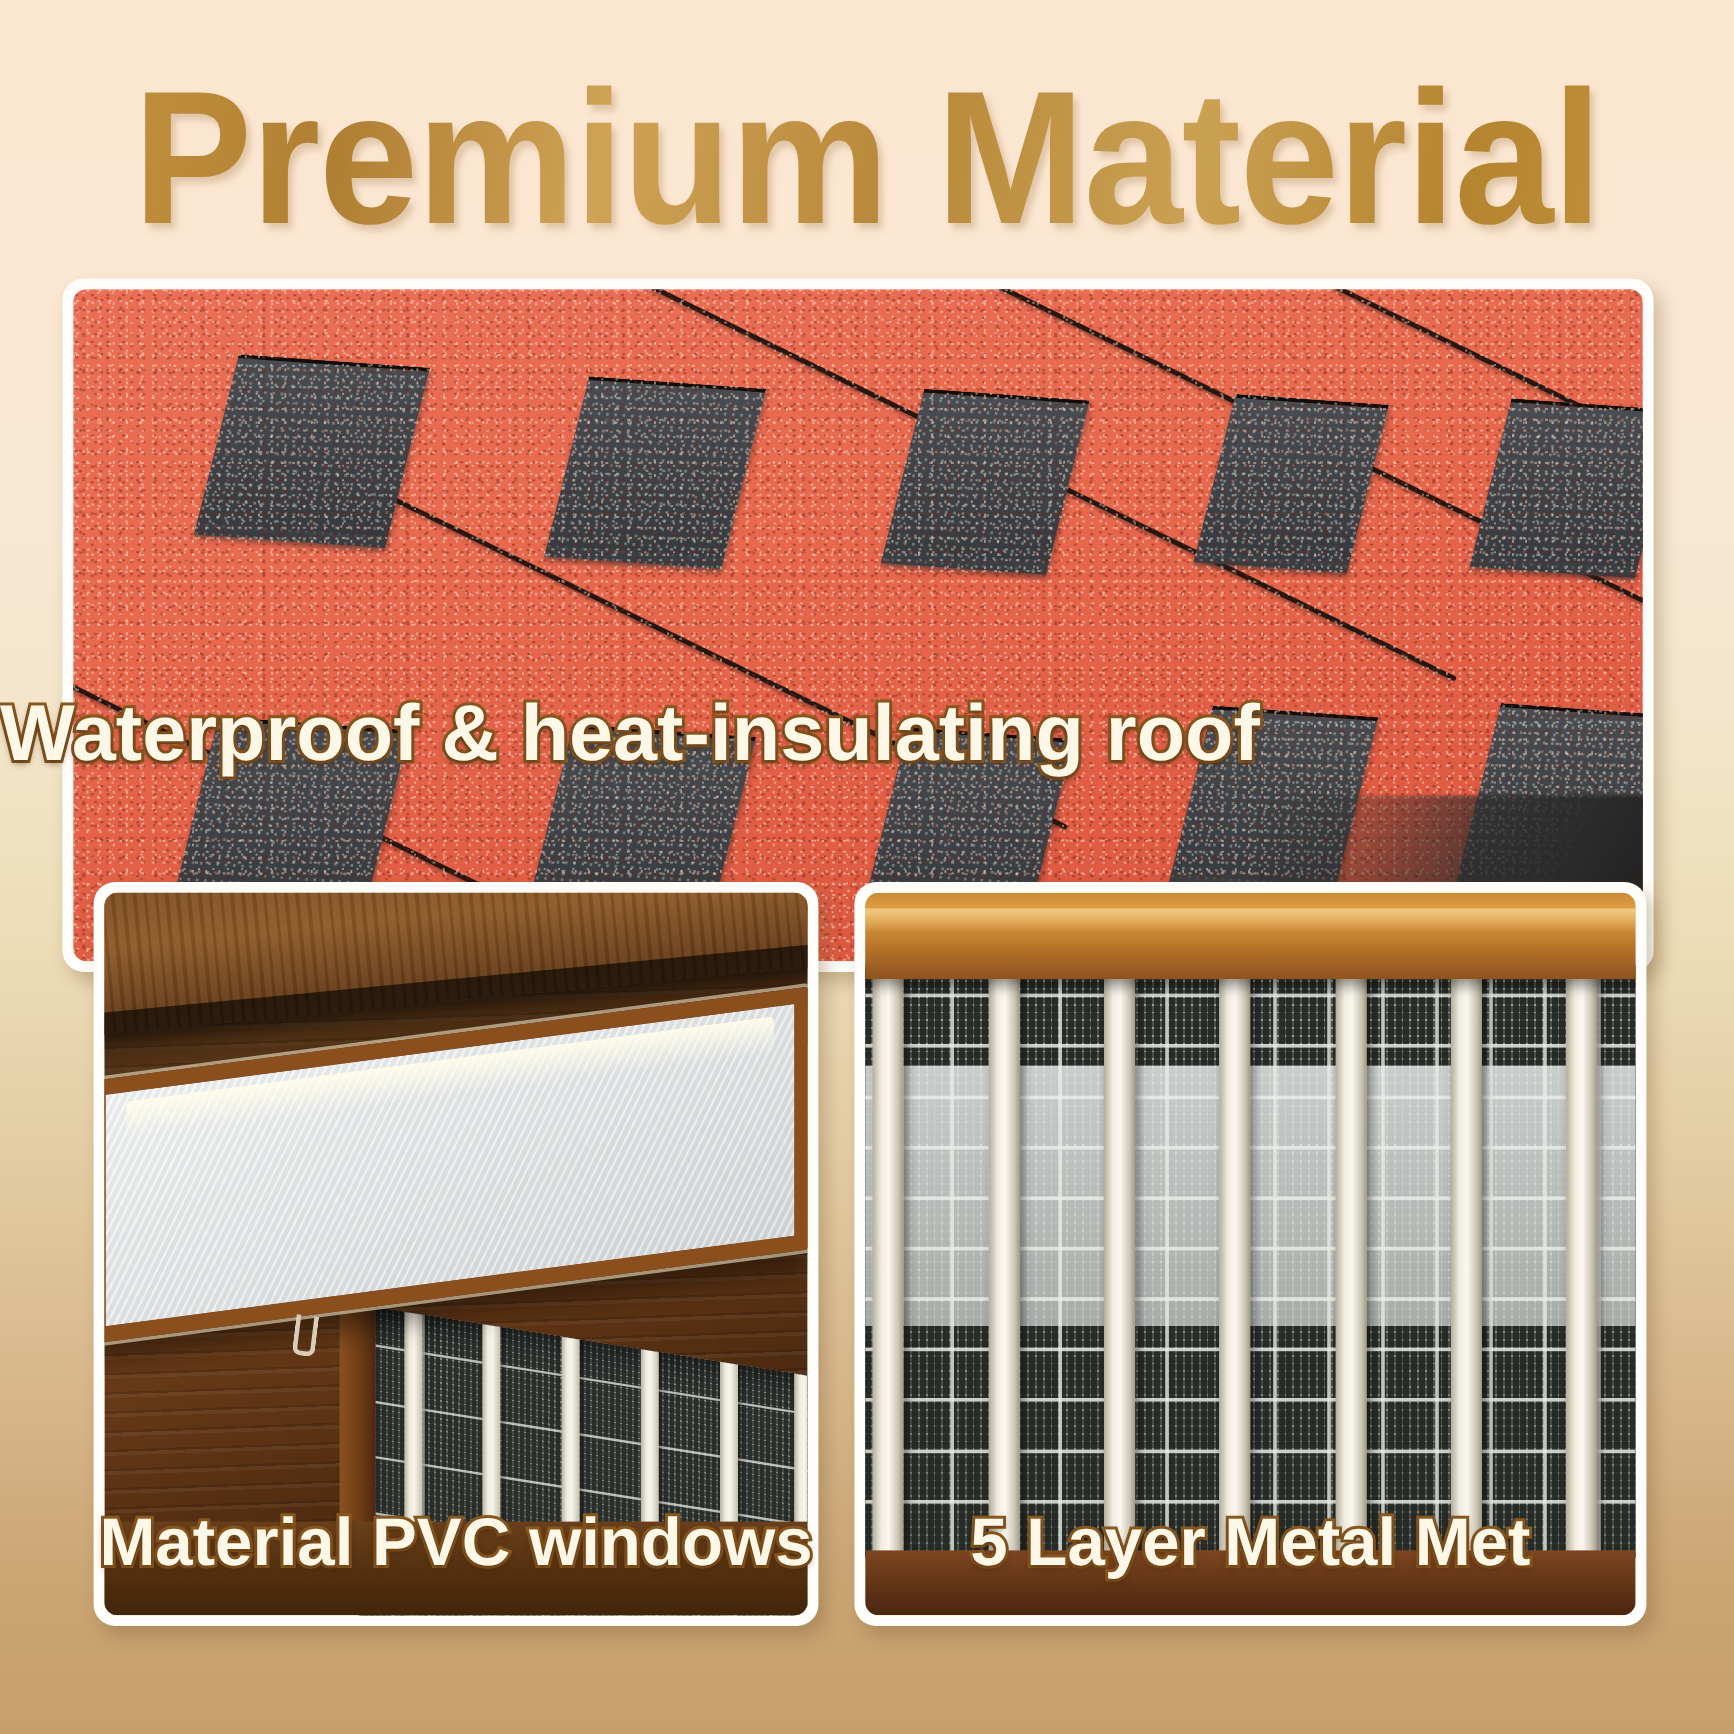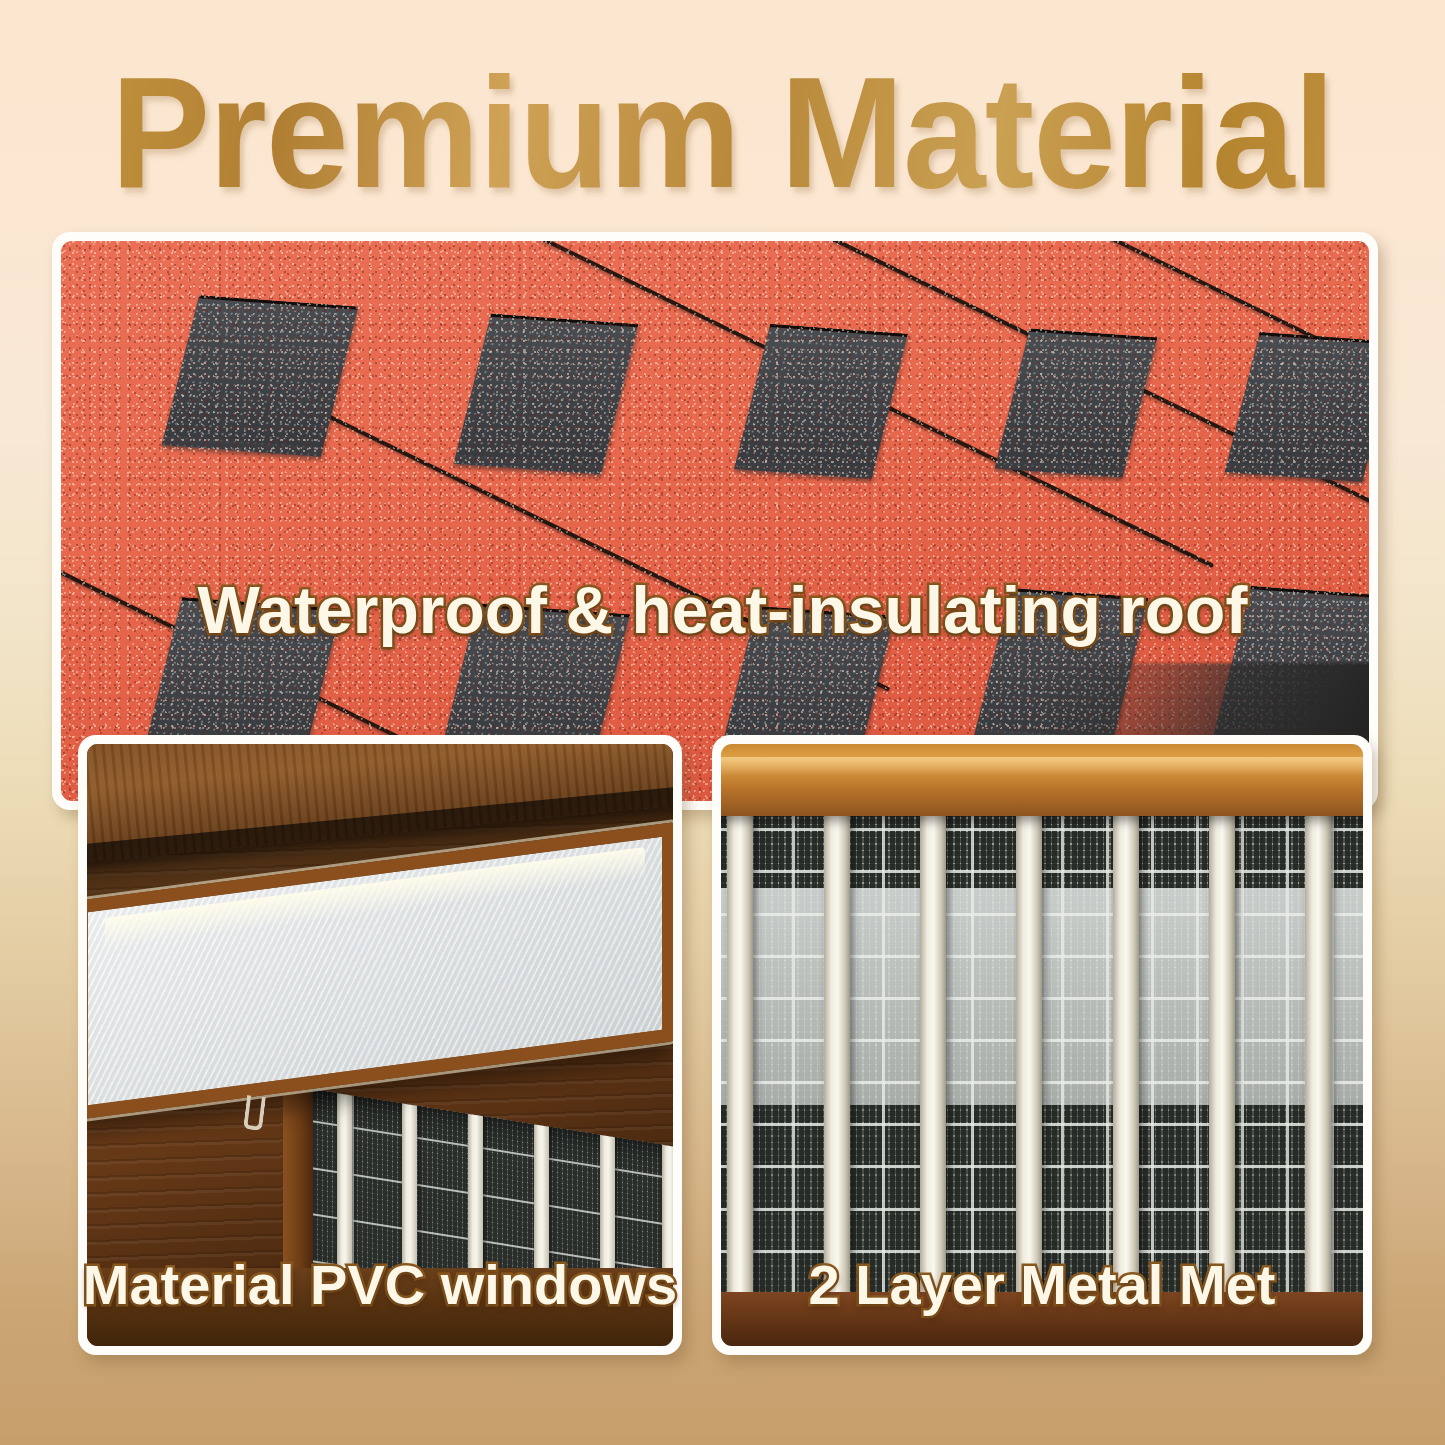--- a/index.html
+++ b/index.html
@@ -206,21 +206,21 @@
 
   
   .caption{
     position:absolute;white-space:nowrap;
     font-family:"Liberation Sans Narrow","Liberation Sans",sans-serif;
     font-weight:bold;color:#fdf7e7;
     -webkit-text-stroke:5px #8b5a1f;
     paint-order:stroke fill;
     text-shadow:0 3px 6px rgba(60,30,10,.55);
   }
-  #cap-roof{left:0;right:0;top:572px;text-align:center;font-size:66px;letter-spacing:0px;}
+  #cap-roof{left:0;right:0;top:572px;text-align:left;font-size:66px;letter-spacing:0px;}
   #cap-pvc {left:78px;width:604px;top:1252px;text-align:center;font-size:56px;}
   #cap-mesh{left:712px;width:660px;top:1252px;text-align:center;font-size:56px;}
 </style>
 </head>
 <body>
 
 <div id="stage">
 
   <div class="headline">Premium Material</div>
 
@@ -337,15 +337,15 @@
         <div class="mesh-slat" style="left:61%"></div>
         <div class="mesh-slat" style="left:76%"></div>
         <div class="mesh-slat" style="left:91%"></div>
       </div>
 
       <div class="mesh-toprail"></div>
       <div class="mesh-botrail"></div>
     </div>
   </div>
 
-  <div class="caption" id="cap-mesh">2 Layer Metal Met</div>
+  <div class="caption" id="cap-mesh">5 Layer Metal Met</div>
 
 </div>
 
 </body></html>

